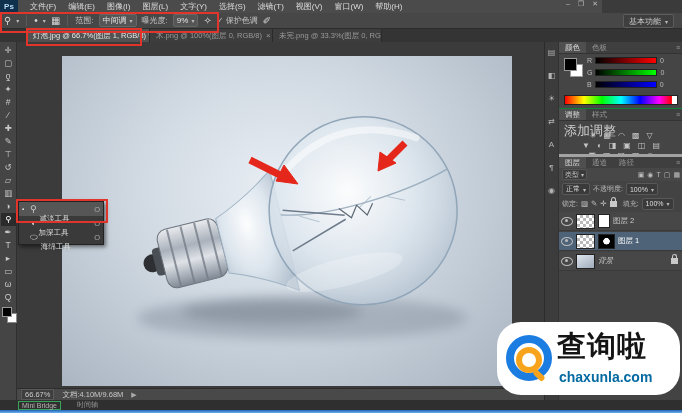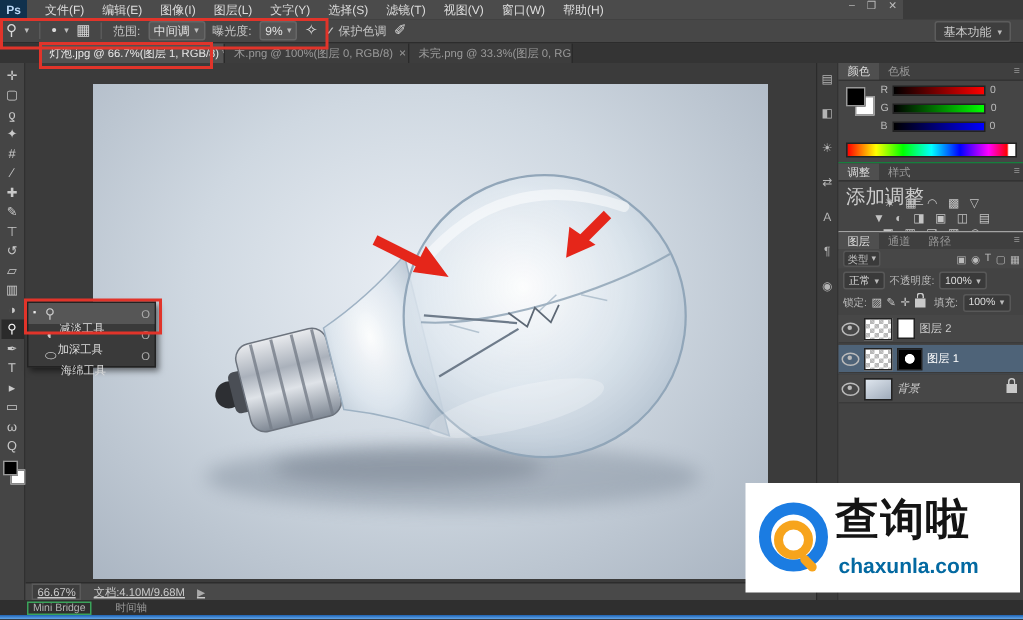--- a/index.html
+++ b/index.html
@@ -74,21 +74,21 @@
   .bar-g{background:linear-gradient(to right,#000,#0f0);}
   .bar-b{background:linear-gradient(to right,#000,#00f);}
   #spectrum{position:absolute;left:5px;top:53px;width:112px;height:8px;border:1px solid #222;
             background:linear-gradient(to right,#f00,#ff0 17%,#0f0 33%,#0ff 50%,#00f 67%,#f0f 84%,#f00 95%,#fff 96%);}
   
   #adjpanel{top:66px;height:46px;border-top:1px solid #15803d;}
   #addadj{position:absolute;left:5px;top:13px;font-size:13px;color:#ccc;}
   .adjrow{position:absolute;left:8px;width:108px;display:flex;gap:7px;justify-content:center;}
   .adjrow span{font-size:8px;color:#c4c4c4;}
   
-  #layerspanel{top:112px;height:246px;background:#434343;border-top:1px solid #a3a3a3;}
+  #layerspanel{top:112px;height:246px;background:#434343;border-top:3px solid #a3a3a3;}
   #filterrow{position:absolute;left:0;top:11px;width:124px;height:13px;background:#474747;display:flex;
              align-items:center;gap:3px;padding:0 3px;box-sizing:border-box;font-size:7px;color:#bbb;}
   #filterrow .fsel{background:#3a3a3a;border:1px solid #555;border-radius:2px;padding:0 2px;display:flex;gap:2px;align-items:center;height:9px;}
   #filterrow .ficons{margin-left:auto;display:flex;gap:3px;}
   #blendrow{position:absolute;left:0;top:25px;width:124px;height:14px;display:flex;align-items:center;gap:3px;
             padding:0 3px;box-sizing:border-box;font-size:7px;color:#bbb;}
   .mini-select{background:#3a3a3a;border:1px solid #585858;border-radius:2px;height:10px;display:flex;
                align-items:center;gap:3px;padding:0 3px;color:#ddd;}
   #lockrow{position:absolute;left:0;top:40px;width:124px;height:13px;display:flex;align-items:center;gap:3px;
            padding:0 3px;box-sizing:border-box;font-size:7px;color:#bbb;}
@@ -108,29 +108,29 @@
            background:radial-gradient(circle at 50% 48%, #fff 0 3px, #000 3.5px);}
   .bgthumb{width:17px;height:13px;border:1px solid #222;flex:none;
            background:linear-gradient(150deg,#dfe6ee,#9fabba);}
   .lname{flex:1;white-space:nowrap;overflow:hidden;}
   .lname.italic{font-style:italic;}
   .csslock{width:7px;height:6px;background:#c9c9c9;position:relative;margin-right:3px;flex:none;}
   .csslock::before{content:"";position:absolute;left:1px;top:-4px;width:3px;height:3px;
                    border:1px solid #c9c9c9;border-bottom:none;border-radius:3px 3px 0 0;}
   
   #statusbar{left:17px;top:388px;width:527px;height:12px;background:#494949;border-top:1px solid #2c2c2c;
-             display:flex;align-items:center;gap:8px;font-size:7.5px;color:#c9c9c9;padding-left:4px;box-sizing:border-box;text-decoration:underline;}
+             display:flex;align-items:center;gap:8px;font-size:7.5px;color:#c9c9c9;padding-left:4px;box-sizing:border-box;}
   #status-zoom{background:#3e3e3e;border:1px solid #5a5a5a;padding:0 3px;height:9px;line-height:9px;}
   #status-arrow{color:#aaa;font-size:7px;}
   #bottomrow{left:0;top:400px;width:682px;height:10px;background:#2f2f2f;display:flex;align-items:center;
              gap:16px;padding-left:18px;box-sizing:border-box;font-size:7px;color:#9a9a9a;}
   #minibridge{border:1px solid #3aa35a;padding:0 3px;color:#b5b5b5;}
   #bluestrip{left:0;top:410px;width:682px;height:3px;background:linear-gradient(to bottom,#1e63b4,#6db0f0);}
   
-  #watermark{left:497px;top:322px;width:183px;height:73px;background:#fff;border-radius:0;z-index:50;}
+  #watermark{left:497px;top:322px;width:183px;height:73px;background:#fff;border-radius:24px;z-index:50;}
   #wm-logo{position:absolute;left:9px;top:13px;width:46px;height:46px;}
   #wm-ring{position:absolute;left:0;top:0;width:30px;height:30px;border:8px solid #1b7ce2;border-radius:50%;}
   #wm-mag{position:absolute;left:10px;top:12px;width:14px;height:14px;border:6px solid #f7a41c;border-radius:50%;background:#fff;}
   #wm-handle{position:absolute;left:30px;top:34px;width:6px;height:13px;background:#f7a41c;border-radius:3px;transform:rotate(-45deg);}
   #wm-title{position:absolute;left:60px;top:5px;font-size:29px;font-weight:bold;color:#141414;
             font-family:"Liberation Serif","DejaVu Serif",serif;letter-spacing:1px;}
   #wm-domain{position:absolute;left:62px;top:47px;font-size:14px;font-weight:bold;color:#0369a1;}
   
   .redbox{position:absolute;}
 </style>

